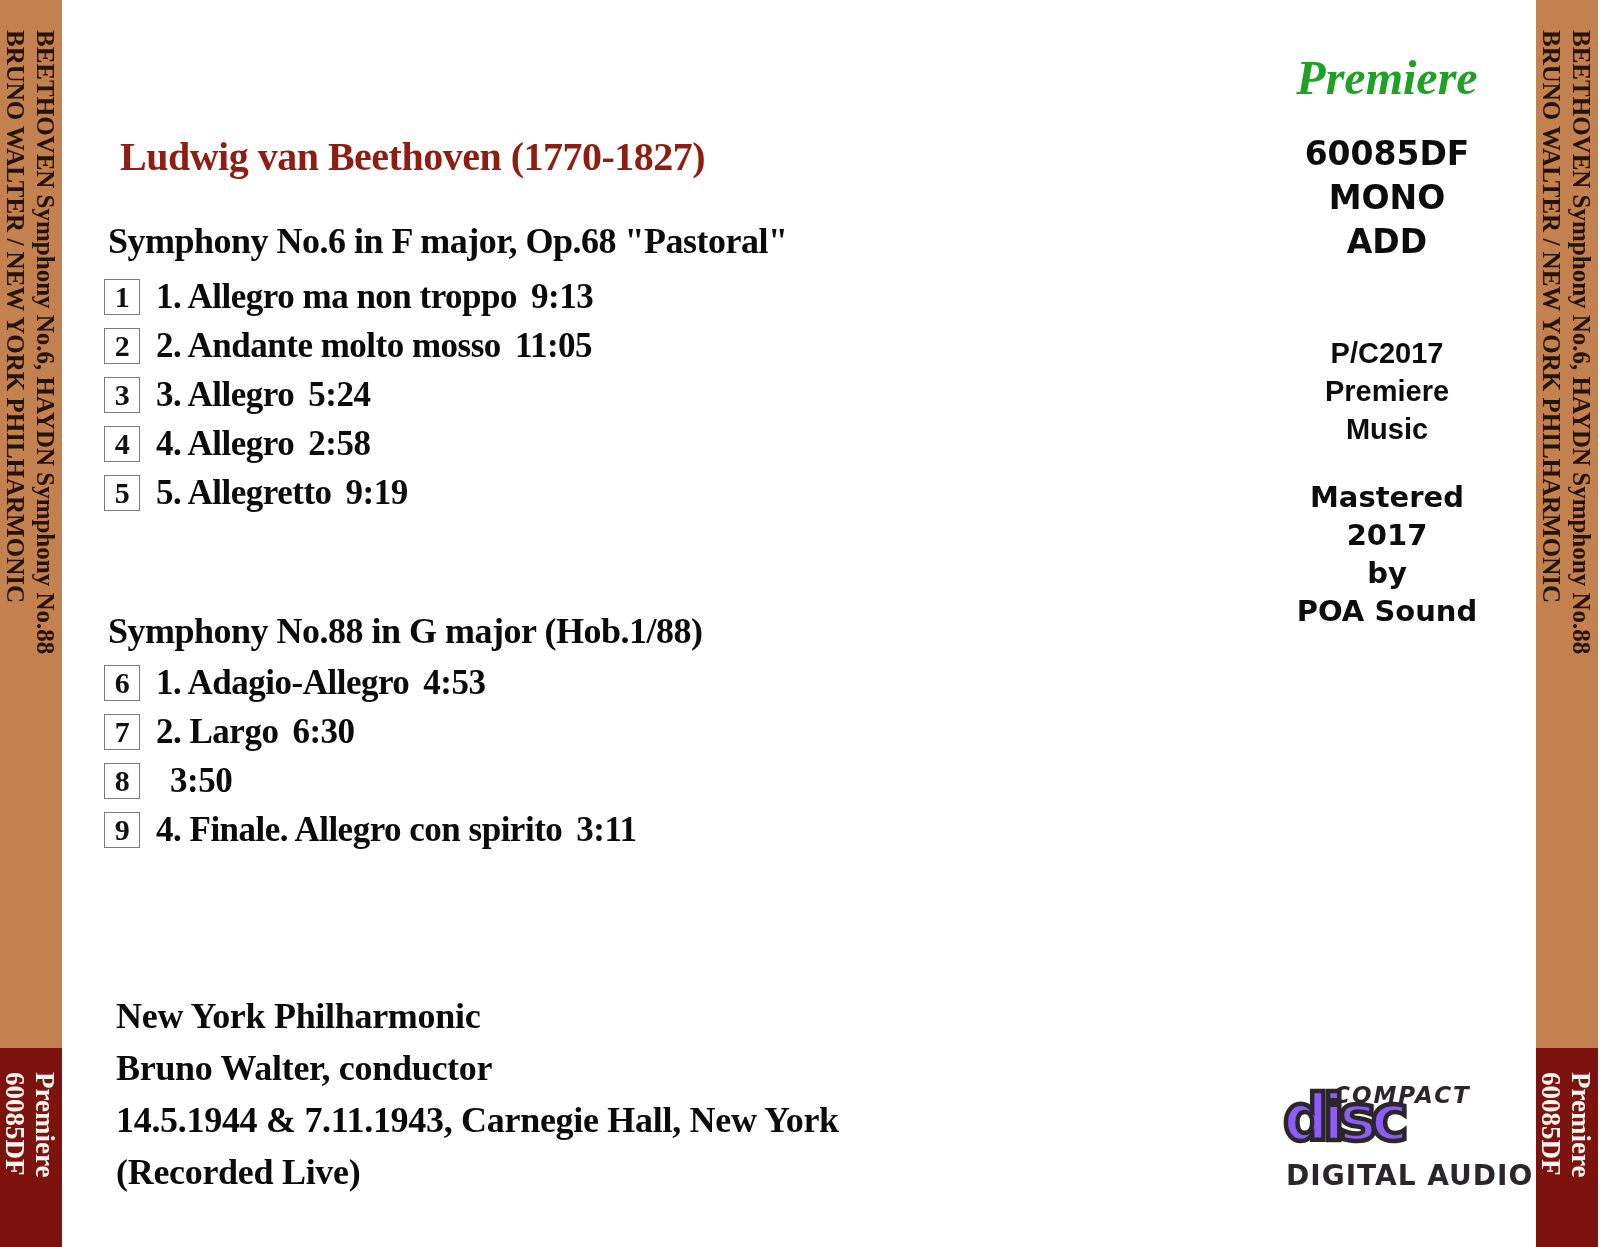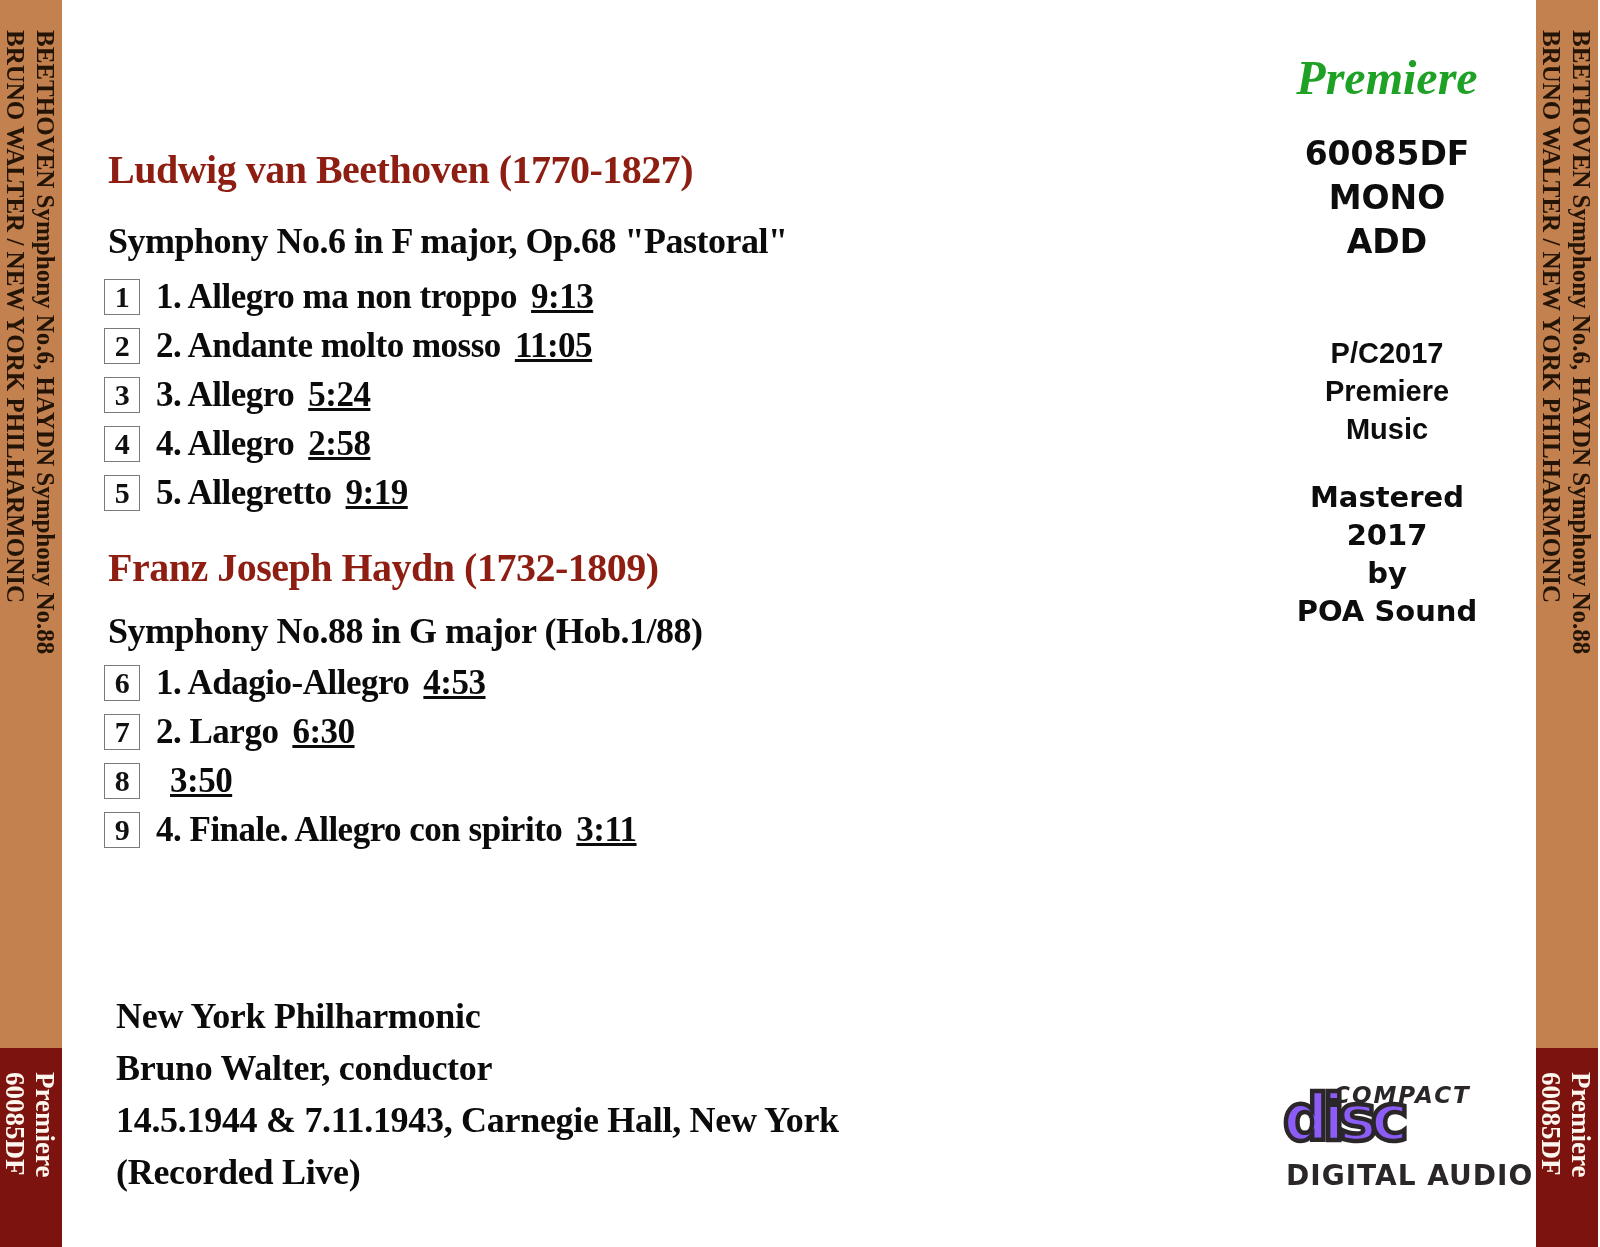--- a/index.html
+++ b/index.html
@@ -16,34 +16,34 @@
   .spine-bottom{position:absolute;top:1048px;width:62px;height:199px;background:#7c130f;}
   .spine-bottom.left{left:0;}
   .spine-bottom.right{left:1536px;}
   .spine-bottom .vtext{writing-mode:vertical-rl;height:100%;box-sizing:border-box;padding-top:24px;
                 font-weight:bold;font-size:27px;line-height:1.12;color:#fdf6ef;
                 font-family:"Liberation Serif", serif;}
 
   
   .composer{position:absolute;left:108px;font-weight:bold;font-size:40px;color:#8e1d12;
             letter-spacing:-0.5px;white-space:nowrap;}
-  .composer.c1{top:146px;}
+  .composer.c1{top:133px;margin-left:12px;}
   .composer.c2{top:544px;}
   .work{position:absolute;left:108px;font-weight:bold;font-size:36px;color:#0b0b0b;
         letter-spacing:-0.5px;white-space:nowrap;}
   .work.w1{top:220px;text-align:center;}
   .work.w2{top:610px;}
   .tracklist{position:absolute;left:104px;}
   .tracklist.t1{top:272px;}
   .tracklist.t2{top:658px;}
   .track{display:flex;align-items:center;height:49px;font-weight:bold;font-size:35px;
          color:#0b0b0b;letter-spacing:-0.5px;white-space:nowrap;}
   .tracknum{flex:none;width:34px;height:34px;border:1px solid #7a7a7a;box-sizing:content-box;
             text-align:center;font-size:30px;line-height:34px;margin-right:16px;color:#111;}
-  .tracktime{margin-left:14px;text-decoration:underline;}
+  .tracktime{margin-left:14px;}
 
   .credits{position:absolute;left:116px;top:990px;font-weight:bold;font-size:36px;
            line-height:52px;color:#0b0b0b;letter-spacing:-0.3px;white-space:nowrap;}
 
   
   .rightcol{position:absolute;left:1262px;top:0;width:250px;text-align:center;}
   .premiere-label{position:absolute;left:0;top:50px;width:100%;
                   font-family:"Liberation Serif", serif;font-style:italic;font-weight:bold;
                   font-size:48px;color:#1fa125;}
   .catalog-block{position:absolute;left:0;top:132px;width:100%;
@@ -120,21 +120,20 @@
       <span class="tracktitle">4. Allegro</span>
       <span class="tracktime">2:58</span>
     </div>
     <div class="track">
       <span class="tracknum">5</span>
       <span class="tracktitle">5. Allegretto</span>
       <span class="tracktime">9:19</span>
     </div>
   </div>
 
-  <div class="composer c2">Franz Joseph Haydn (1732-1809)</div>
   <div class="work w2">Symphony No.88 in G major (Hob.1/88)</div>
   <div class="tracklist t2">
     <div class="track">
       <span class="tracknum">6</span>
       <span class="tracktitle">1. Adagio-Allegro</span>
       <span class="tracktime">4:53</span>
     </div>
     <div class="track">
       <span class="tracknum">7</span>
       <span class="tracktitle">2. Largo</span>

